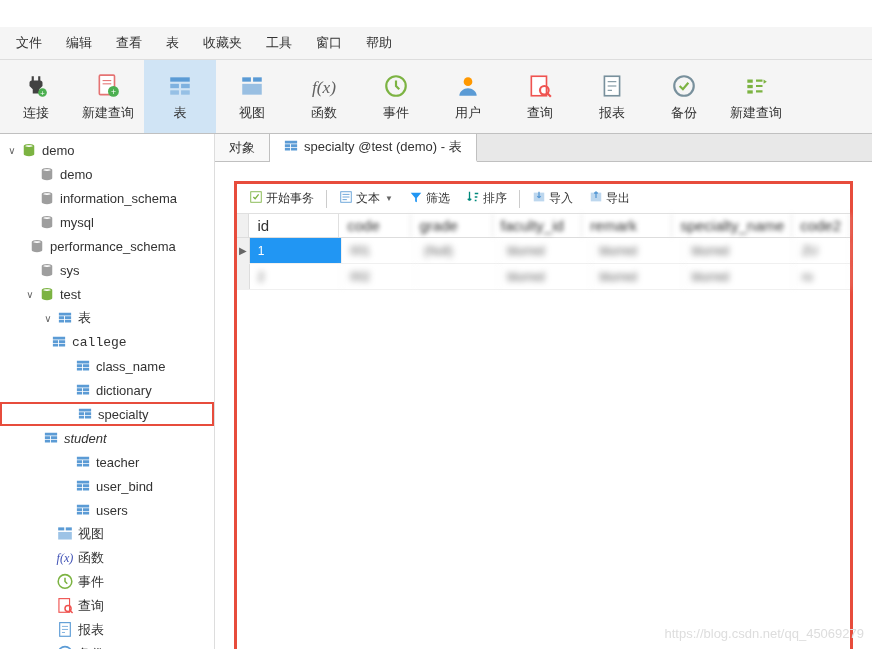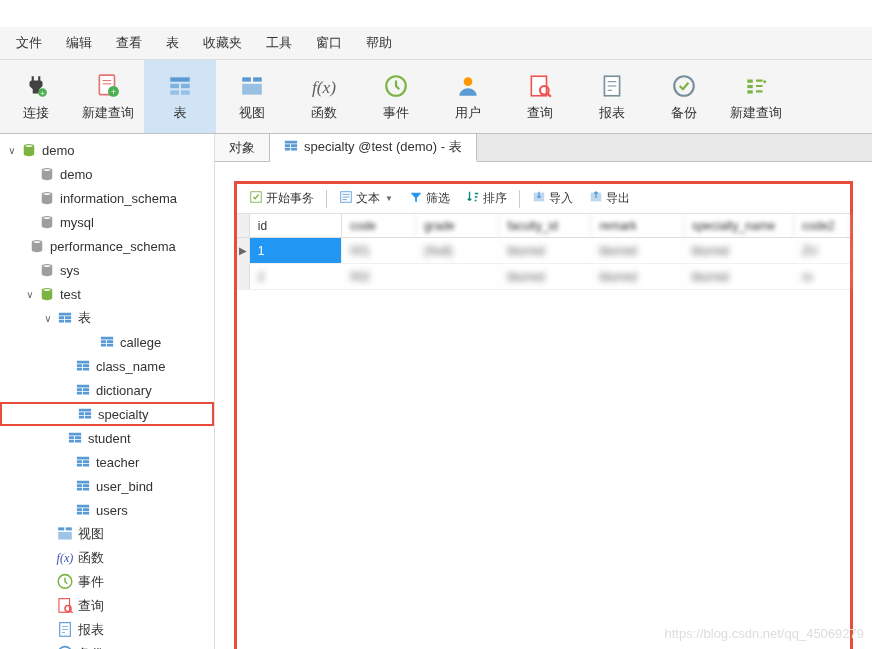--- a/index.html
+++ b/index.html
@@ -27,21 +27,21 @@
     .tab { display: flex; align-items: center; padding: 0 14px; border-right: 1px solid #c0c0c0; cursor: pointer; gap: 6px; background: #f8f8f8; }
     .tab.active { background: #fff; border-bottom: 2px solid #fff; margin-bottom: -1px; }
     
     .data-area { flex: 1; border: 3px solid #e74c3c; margin: 19px; position: relative; }
     .data-toolbar { display: flex; height: 30px; align-items: center; padding: 0 6px; gap: 4px; border-bottom: 1px solid #e0e0e0; }
     .data-tool { display: flex; align-items: center; gap: 3px; padding: 2px 6px; cursor: pointer; font-size: 12px; }
     .sep { width: 1px; height: 18px; background: #ccc; margin: 0 2px; }
     
     .grid { width: 100%; }
     .grid-header { display: flex; height: 24px; border-bottom: 1px solid #ddd; }
-    .grid-th { padding: 2px 8px; border-right: 1px solid #e0e0e0; font-size: 12px; color: #333; display: flex; align-items: center; filter: blur(2px); }
+    .grid-th { padding: 2px 8px; border-right: 1px solid #e0e0e0; font-size: 15px; color: #333; display: flex; align-items: center; filter: blur(2px); }
     .grid-th.clear { filter: none; }
     .grid-row { display: flex; height: 26px; border-bottom: 1px solid #f0f0f0; }
     .grid-row.selected .grid-td:first-child { background: #2196f3; color: #fff; }
     .row-marker { width: 14px; background: #f0f0f0; border-right: 1px solid #ddd; display: flex; align-items: center; justify-content: center; font-size: 10px; color: #666; }
     .grid-td { padding: 2px 8px; border-right: 1px solid #f0f0f0; font-size: 12px; filter: blur(3px); color: #555; display: flex; align-items: center; }
     
     .watermark { position: absolute; bottom: 8px; right: 8px; color: #ddd; font-size: 13px; pointer-events: none; }
     
     
     .i-db { width: 14px; height: 14px; }
@@ -247,21 +247,21 @@
       </div>
       <div class="tree-item" style="padding-left: 40px;">
         <span class="tree-toggle">∨</span>
         <span class="tree-icon">
           <svg class="i-table" viewBox="0 0 16 16">
             <path d="M1 2h14v3H1zm0 4h6v3H1zm7 0h7v3H8zm-7 4h6v3H1zm7 0h7v3H8z"></path>
           </svg>
         </span>
         <span class="tree-label">表</span>
       </div>
-      <div class="tree-item" style="padding-left: 82px;">
+      <div class="tree-item" style="padding-left: 34px; font-family: Liberation Mono, monospace;">
         <span class="tree-toggle"></span>
         <span class="tree-icon">
           <svg class="i-table" viewBox="0 0 16 16">
             <path d="M1 2h14v3H1zm0 4h6v3H1zm7 0h7v3H8zm-7 4h6v3H1zm7 0h7v3H8z"></path>
           </svg>
         </span>
         <span class="tree-label">callege</span>
       </div>
       <div class="tree-item" style="padding-left: 58px;">
         <span class="tree-toggle"></span>
@@ -283,21 +283,21 @@
       </div>
       <div class="tree-item selected" style="padding-left: 58px;">
         <span class="tree-toggle"></span>
         <span class="tree-icon">
           <svg class="i-table" viewBox="0 0 16 16">
             <path d="M1 2h14v3H1zm0 4h6v3H1zm7 0h7v3H8zm-7 4h6v3H1zm7 0h7v3H8z"></path>
           </svg>
         </span>
         <span class="tree-label">specialty</span>
       </div>
-      <div class="tree-item" style="padding-left: 50px;">
+      <div class="tree-item" style="padding-left: 26px; font-style: italic;">
         <span class="tree-toggle"></span>
         <span class="tree-icon">
           <svg class="i-table" viewBox="0 0 16 16">
             <path d="M1 2h14v3H1zm0 4h6v3H1zm7 0h7v3H8zm-7 4h6v3H1zm7 0h7v3H8z"></path>
           </svg>
         </span>
         <span class="tree-label">student</span>
       </div>
       <div class="tree-item" style="padding-left: 58px;">
         <span class="tree-toggle"></span>

